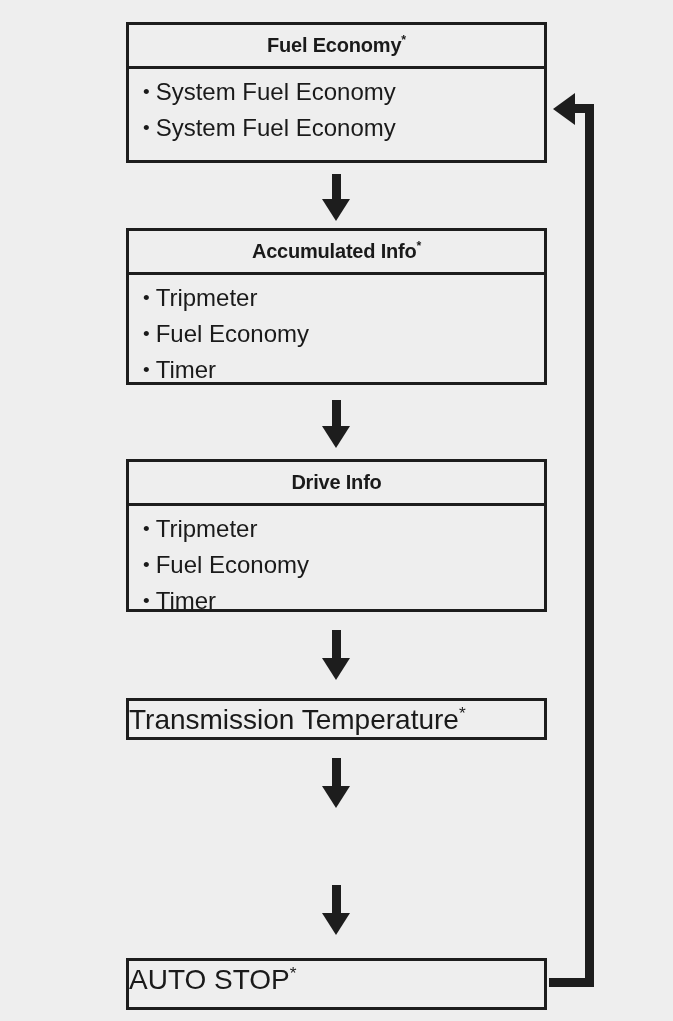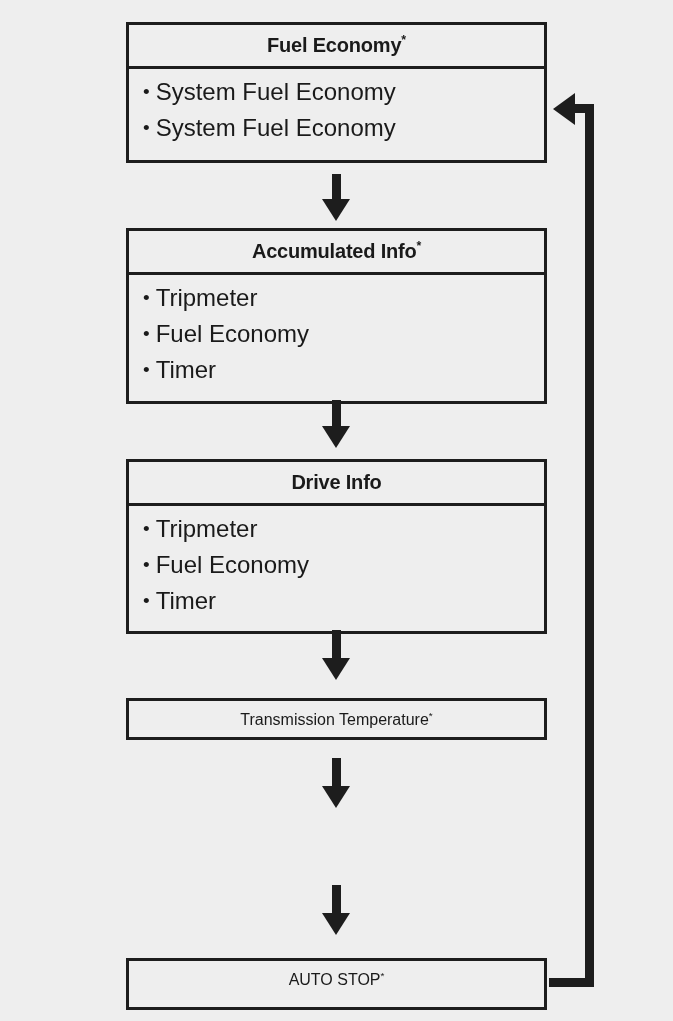--- a/index.html
+++ b/index.html
@@ -56,22 +56,22 @@
   }
   .bullet-dot {
     font-size: 19px;
     line-height: 34px;
     margin-right: 6px;
     transform: translateY(-2px);
   }
 
   
   .node-simple {
-    text-align: center;
-    font-size: 16px;
+    text-align: left;
+    font-size: 28px;
     line-height: 38px;
     white-space: nowrap;
     padding: 0;
   }
 
   .sup {
     font-size: 0.62em;
     vertical-align: super;
     line-height: 0;
   }
@@ -152,21 +152,21 @@
         <span>System  Fuel Economy</span>
       </div>
     </div>
   </div>
 
   <div class="arrow-down" style="top:174px; height:47px;">
     <div class="shaft" style="height:27px;"></div>
     <div class="head" style="top:25px;"></div>
   </div>
 
-  <div class="node" style="top:228px; height:176px;">
+  <div class="node" style="top:228px; height:157px;">
     <div class="node-title"><span>Accumulated Info</span><span class="sup">*</span></div>
     <div class="node-body">
       <div class="bullet-row">
         <span class="bullet-dot">•</span>
         <span>Tripmeter</span>
       </div>
       <div class="bullet-row">
         <span class="bullet-dot">•</span>
         <span>Fuel Economy</span>
       </div>
@@ -175,21 +175,21 @@
         <span>Timer</span>
       </div>
     </div>
   </div>
 
   <div class="arrow-down" style="top:400px; height:50px;">
     <div class="shaft" style="height:28px;"></div>
     <div class="head" style="top:26px;"></div>
   </div>
 
-  <div class="node" style="top:459px; height:175px;">
+  <div class="node" style="top:459px; height:153px;">
     <div class="node-title"><span>Drive Info</span></div>
     <div class="node-body">
       <div class="bullet-row">
         <span class="bullet-dot">•</span>
         <span>Tripmeter</span>
       </div>
       <div class="bullet-row">
         <span class="bullet-dot">•</span>
         <span>Fuel Economy</span>
       </div>

